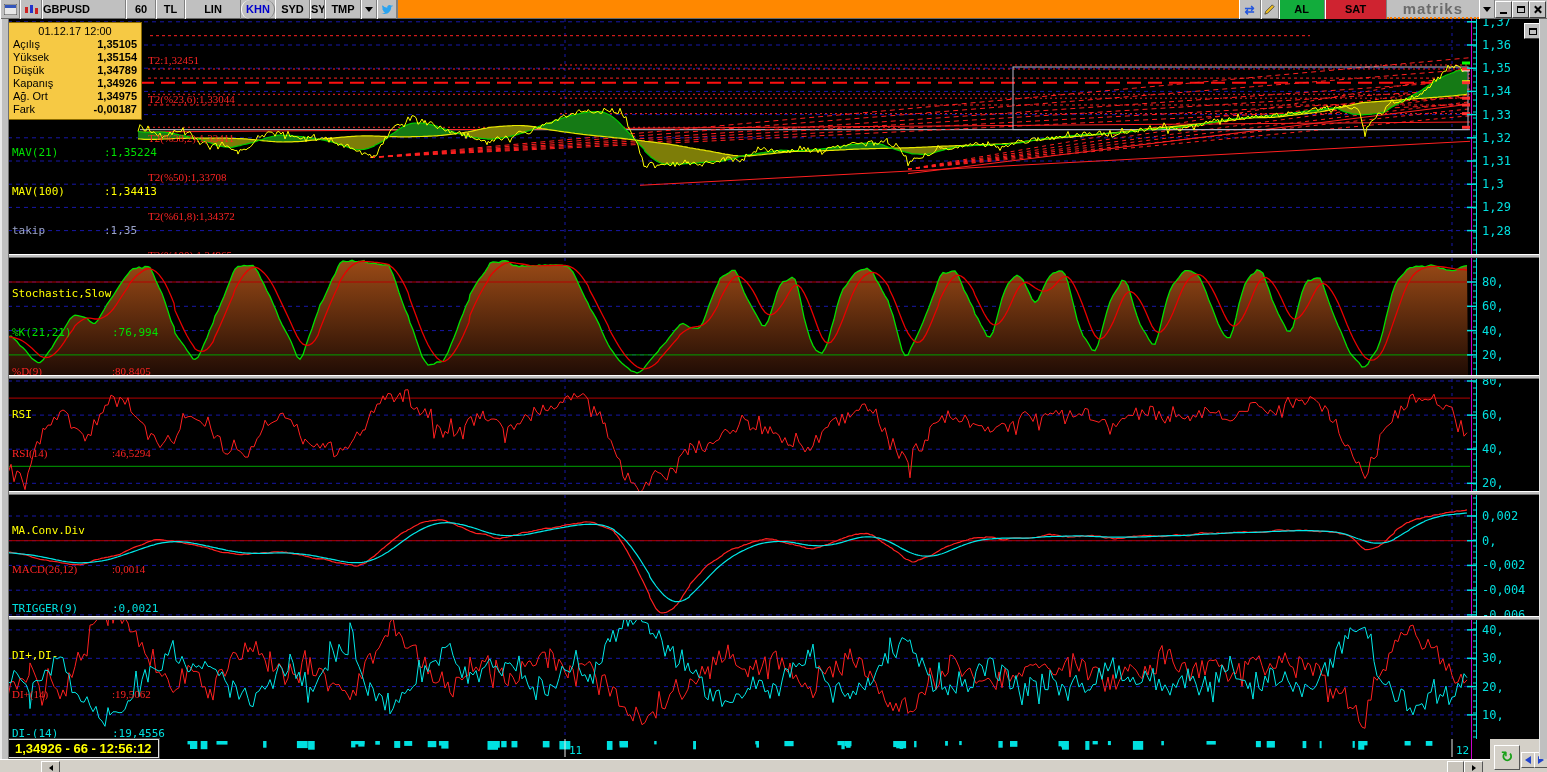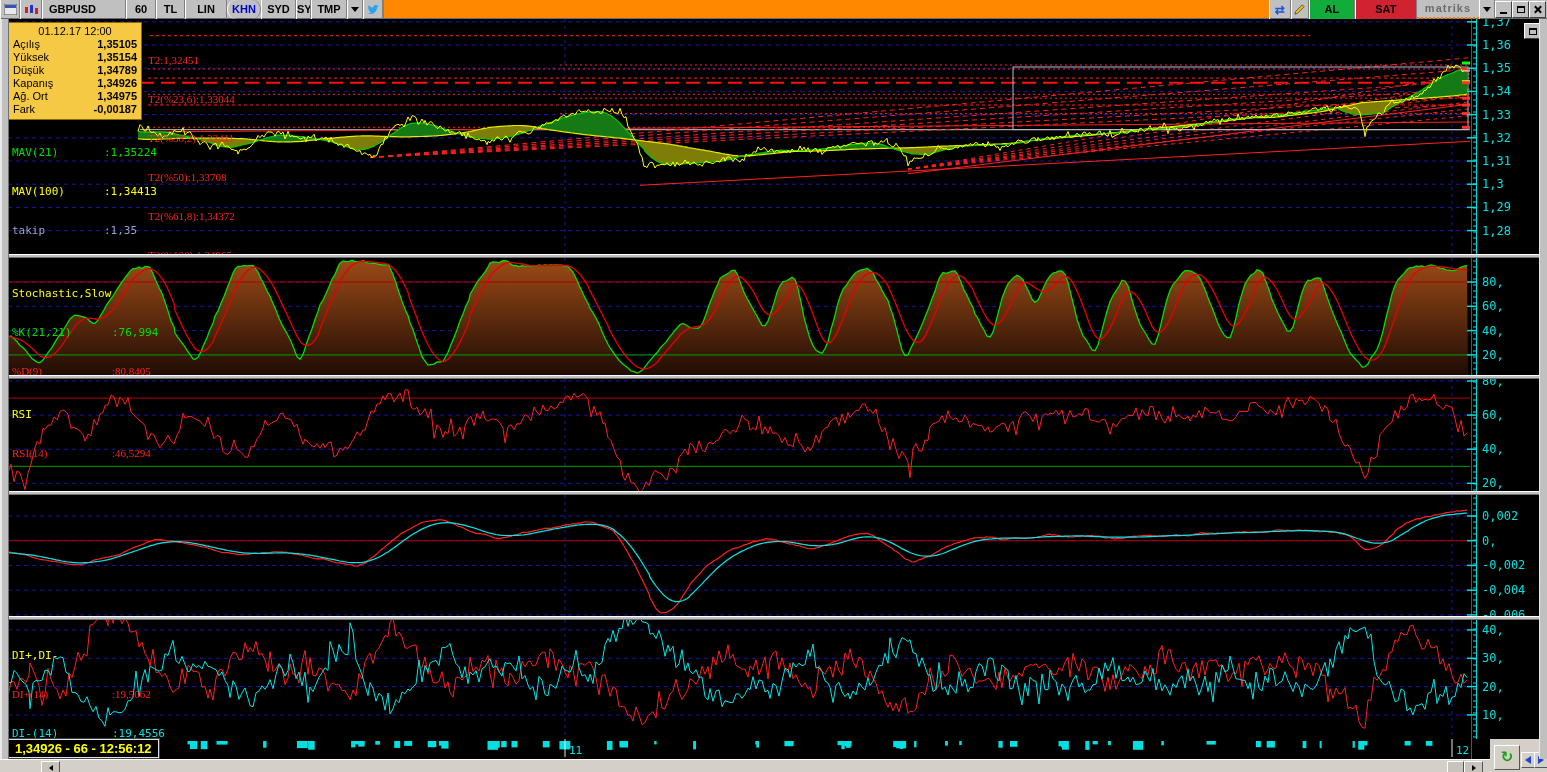--- a/index.html
+++ b/index.html
@@ -5,21 +5,21 @@
   html,body{margin:0;padding:0;background:#888;}
   .app{position:relative;width:1547px;height:772px;background:#000;font-family:"Liberation Sans",sans-serif;overflow:hidden;user-select:none;}
   
   .tb{position:absolute;top:0;left:0;width:1547px;height:19px;background:#c0c0c0;display:flex;align-items:stretch;border-bottom:1px solid #6a6a6a;box-sizing:border-box;}
   .tb .cell{height:19px;line-height:18px;font-size:11px;font-weight:bold;color:#000;text-align:center;border-left:1px solid #ffffff;border-right:1px solid #808080;box-sizing:border-box;overflow:hidden;white-space:nowrap;}
   .tb .icon-btn{display:flex;align-items:center;justify-content:center;}
   .tb .blue{color:#0000cc;border-radius:9px;}
   .orange-bar{flex:1 1 auto;background:#ff8800;border-left:1px solid #808080;}
   .al-btn{background:#12ac3c;color:#fff;}
   .sat-btn{background:#cf2330;color:#fff;}
-  .brand{font-size:11px;font-weight:bold;color:#6b6b6b;letter-spacing:1px;line-height:17px;border-bottom:2px dotted #ff7a00;align-self:center;padding:0 8px;}
+  .brand{font-size:15px;font-weight:bold;color:#6b6b6b;letter-spacing:1px;line-height:17px;border-bottom:2px dotted #ff7a00;align-self:center;padding:0 16px;}
   .win-btn{width:15px;height:15px;margin-top:1px;background:#c0c0c0;border:1px solid;border-color:#fff #404040 #404040 #fff;display:flex;align-items:center;justify-content:center;position:relative;}
   .glyph-min{width:7px;height:2px;background:#000;margin-top:7px;}
   .glyph-max{width:8px;height:7px;border:1px solid #000;border-top:2px solid #000;box-sizing:border-box;}
   .glyph-close{position:relative;width:9px;height:9px;}
   .glyph-close:before,.glyph-close:after{content:"";position:absolute;left:4px;top:0;width:2px;height:9px;background:#000;}
   .glyph-close:before{transform:rotate(45deg);}  .glyph-close:after{transform:rotate(-45deg);}
   .tri-down{width:0;height:0;border-left:4px solid transparent;border-right:4px solid transparent;border-top:5px solid #000;margin:auto;}
   
   .panel{position:absolute;left:0;width:1547px;background:#000;overflow:hidden;}
   .panel svg{position:absolute;left:0;top:0;overflow:hidden;}
@@ -66,24 +66,24 @@
           <rect x="1" y="1" width="11" height="3" fill="#3355bb"></rect>
         </svg>
     </div>
     <div class="cell icon-btn" style="width:22px">
       <svg width="15" height="12" viewBox="0 0 15 12">
           <rect x="1" y="3" width="3" height="6" fill="#cc2222"></rect>
           <rect x="6" y="1" width="3" height="8" fill="#2233cc"></rect>
           <rect x="11" y="4" width="3" height="6" fill="#cc2222"></rect>
         </svg>
     </div>
-    <div class="cell" style="width:84px;text-align:left;padding-left:6px"><span>GBPUSD</span></div>
+    <div class="cell" style="width:84px;text-align:left;"><span>GBPUSD</span></div>
     <div class="cell" style="width:30px"><span>60</span></div>
     <div class="cell" style="width:29px"><span>TL</span></div>
-    <div class="cell" style="width:42px"><span>LIN</span></div>
+    <div class="cell" style="width:56px"><span>LIN</span></div>
     <div class="cell blue" style="width:34px"><span>KHN</span></div>
     <div class="cell" style="width:35px"><span>SYD</span></div>
     <div class="cell" style="width:15px"><span>SYM</span></div>
     <div class="cell" style="width:36px"><span>TMP</span></div>
     <div class="cell icon-btn" style="width:16px">
         <span class="tri-down"></span>
       </div>
     <div class="cell icon-btn" style="width:20px">
       <svg width="14" height="12" viewBox="0 0 16 13">
           <path d="M15 2c-.5.3-1 .5-1.6.6A2.6 2.6 0 0 0 14.6.9c-.5.3-1.1.6-1.7.7A2.7 2.7 0 0 0 8.3 4 7.6 7.6 0 0 1 2.8 1.2a2.7 2.7 0 0 0 .8 3.6c-.4 0-.9-.1-1.2-.3 0 1.3.9 2.4 2.1 2.6-.4.1-.8.1-1.2.1.3 1 1.3 1.8 2.5 1.8A5.4 5.4 0 0 1 1 10.2 7.6 7.6 0 0 0 5.1 11c5 0 7.7-4.1 7.7-7.7v-.3c.5-.4 1-.9 1.2-1.4z" fill="#2aa3ef"></path>
@@ -440,20 +440,25 @@
         <text x="1482" y="25.0" fill="#00e0e0" font-size="12" font-family="&quot;DejaVu Sans Mono&quot;,monospace">0,002</text>
         <line x1="1467" x2="1477" y1="45.7" y2="45.7" stroke="#00e0e0" stroke-width="1.5"></line>
         <text x="1482" y="49.7" fill="#00e0e0" font-size="12" font-family="&quot;DejaVu Sans Mono&quot;,monospace">0,</text>
         <line x1="1467" x2="1477" y1="70.4" y2="70.4" stroke="#00e0e0" stroke-width="1.5"></line>
         <text x="1482" y="74.4" fill="#00e0e0" font-size="12" font-family="&quot;DejaVu Sans Mono&quot;,monospace">-0,002</text>
         <line x1="1467" x2="1477" y1="95.2" y2="95.2" stroke="#00e0e0" stroke-width="1.5"></line>
         <text x="1482" y="99.2" fill="#00e0e0" font-size="12" font-family="&quot;DejaVu Sans Mono&quot;,monospace">-0,004</text>
         <line x1="1467" x2="1477" y1="119.9" y2="119.9" stroke="#00e0e0" stroke-width="1.5"></line>
         <text x="1482" y="123.9" fill="#00e0e0" font-size="12" font-family="&quot;DejaVu Sans Mono&quot;,monospace">-0,006</text>
       </svg>
+    <div class="ind" style="left:12px;top:3px">
+      <div class="c-y">MA.Conv.Div</div>
+      <div class="c-r"><span class="lab w100">MACD(26,12)</span><span>:0,0014</span></div>
+      <div class="c-c"><span class="lab w100">TRIGGER(9)</span><span>:0,0021</span></div>
+    </div>
   </div>
   <div class="sep" style="top:616px"></div>
 
   <div class="panel" style="top:620px;height:119px">
     <svg id="svg-di" width="1539" height="119">
         <line x1="8" x2="1470" y1="9.9" y2="9.9" stroke="#1818a8" stroke-dasharray="4,4"></line>
         <line x1="8" x2="1470" y1="38.3" y2="38.3" stroke="#1818a8" stroke-dasharray="4,4"></line>
         <line x1="8" x2="1470" y1="66.6" y2="66.6" stroke="#1818a8" stroke-dasharray="4,4"></line>
         <line x1="8" x2="1470" y1="94.9" y2="94.9" stroke="#1818a8" stroke-dasharray="4,4"></line>
         <line x1="565" x2="565" y1="0" y2="119" stroke="#1818a8" stroke-dasharray="3,4"></line>

